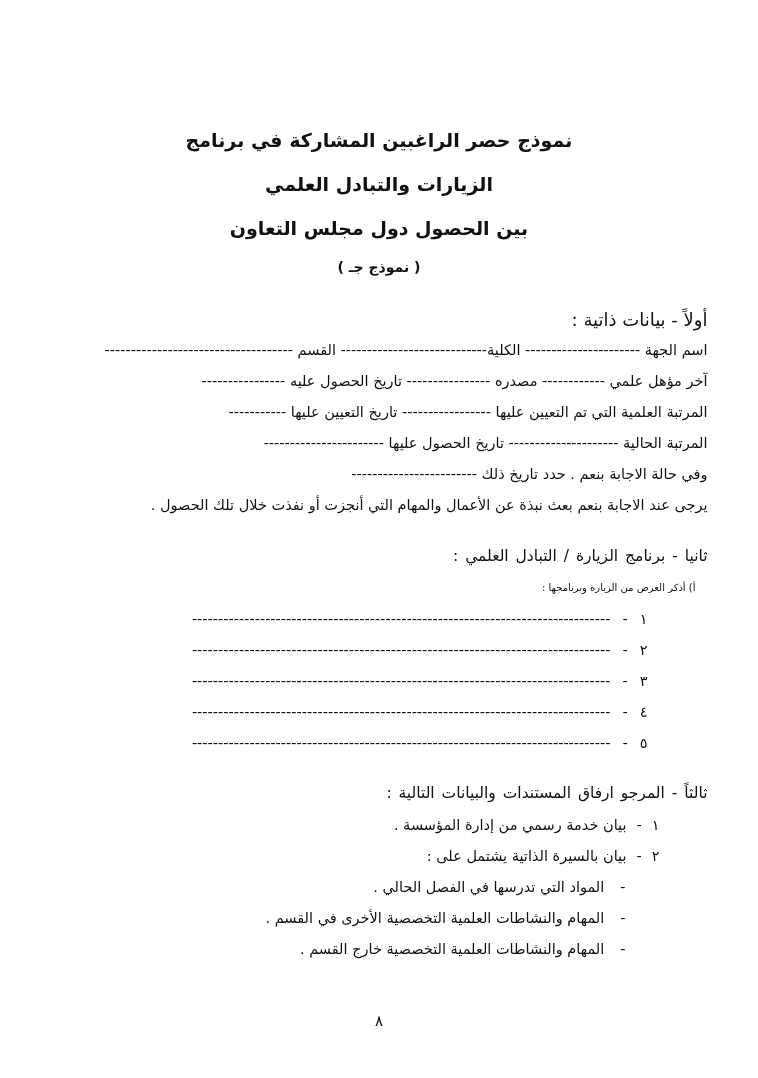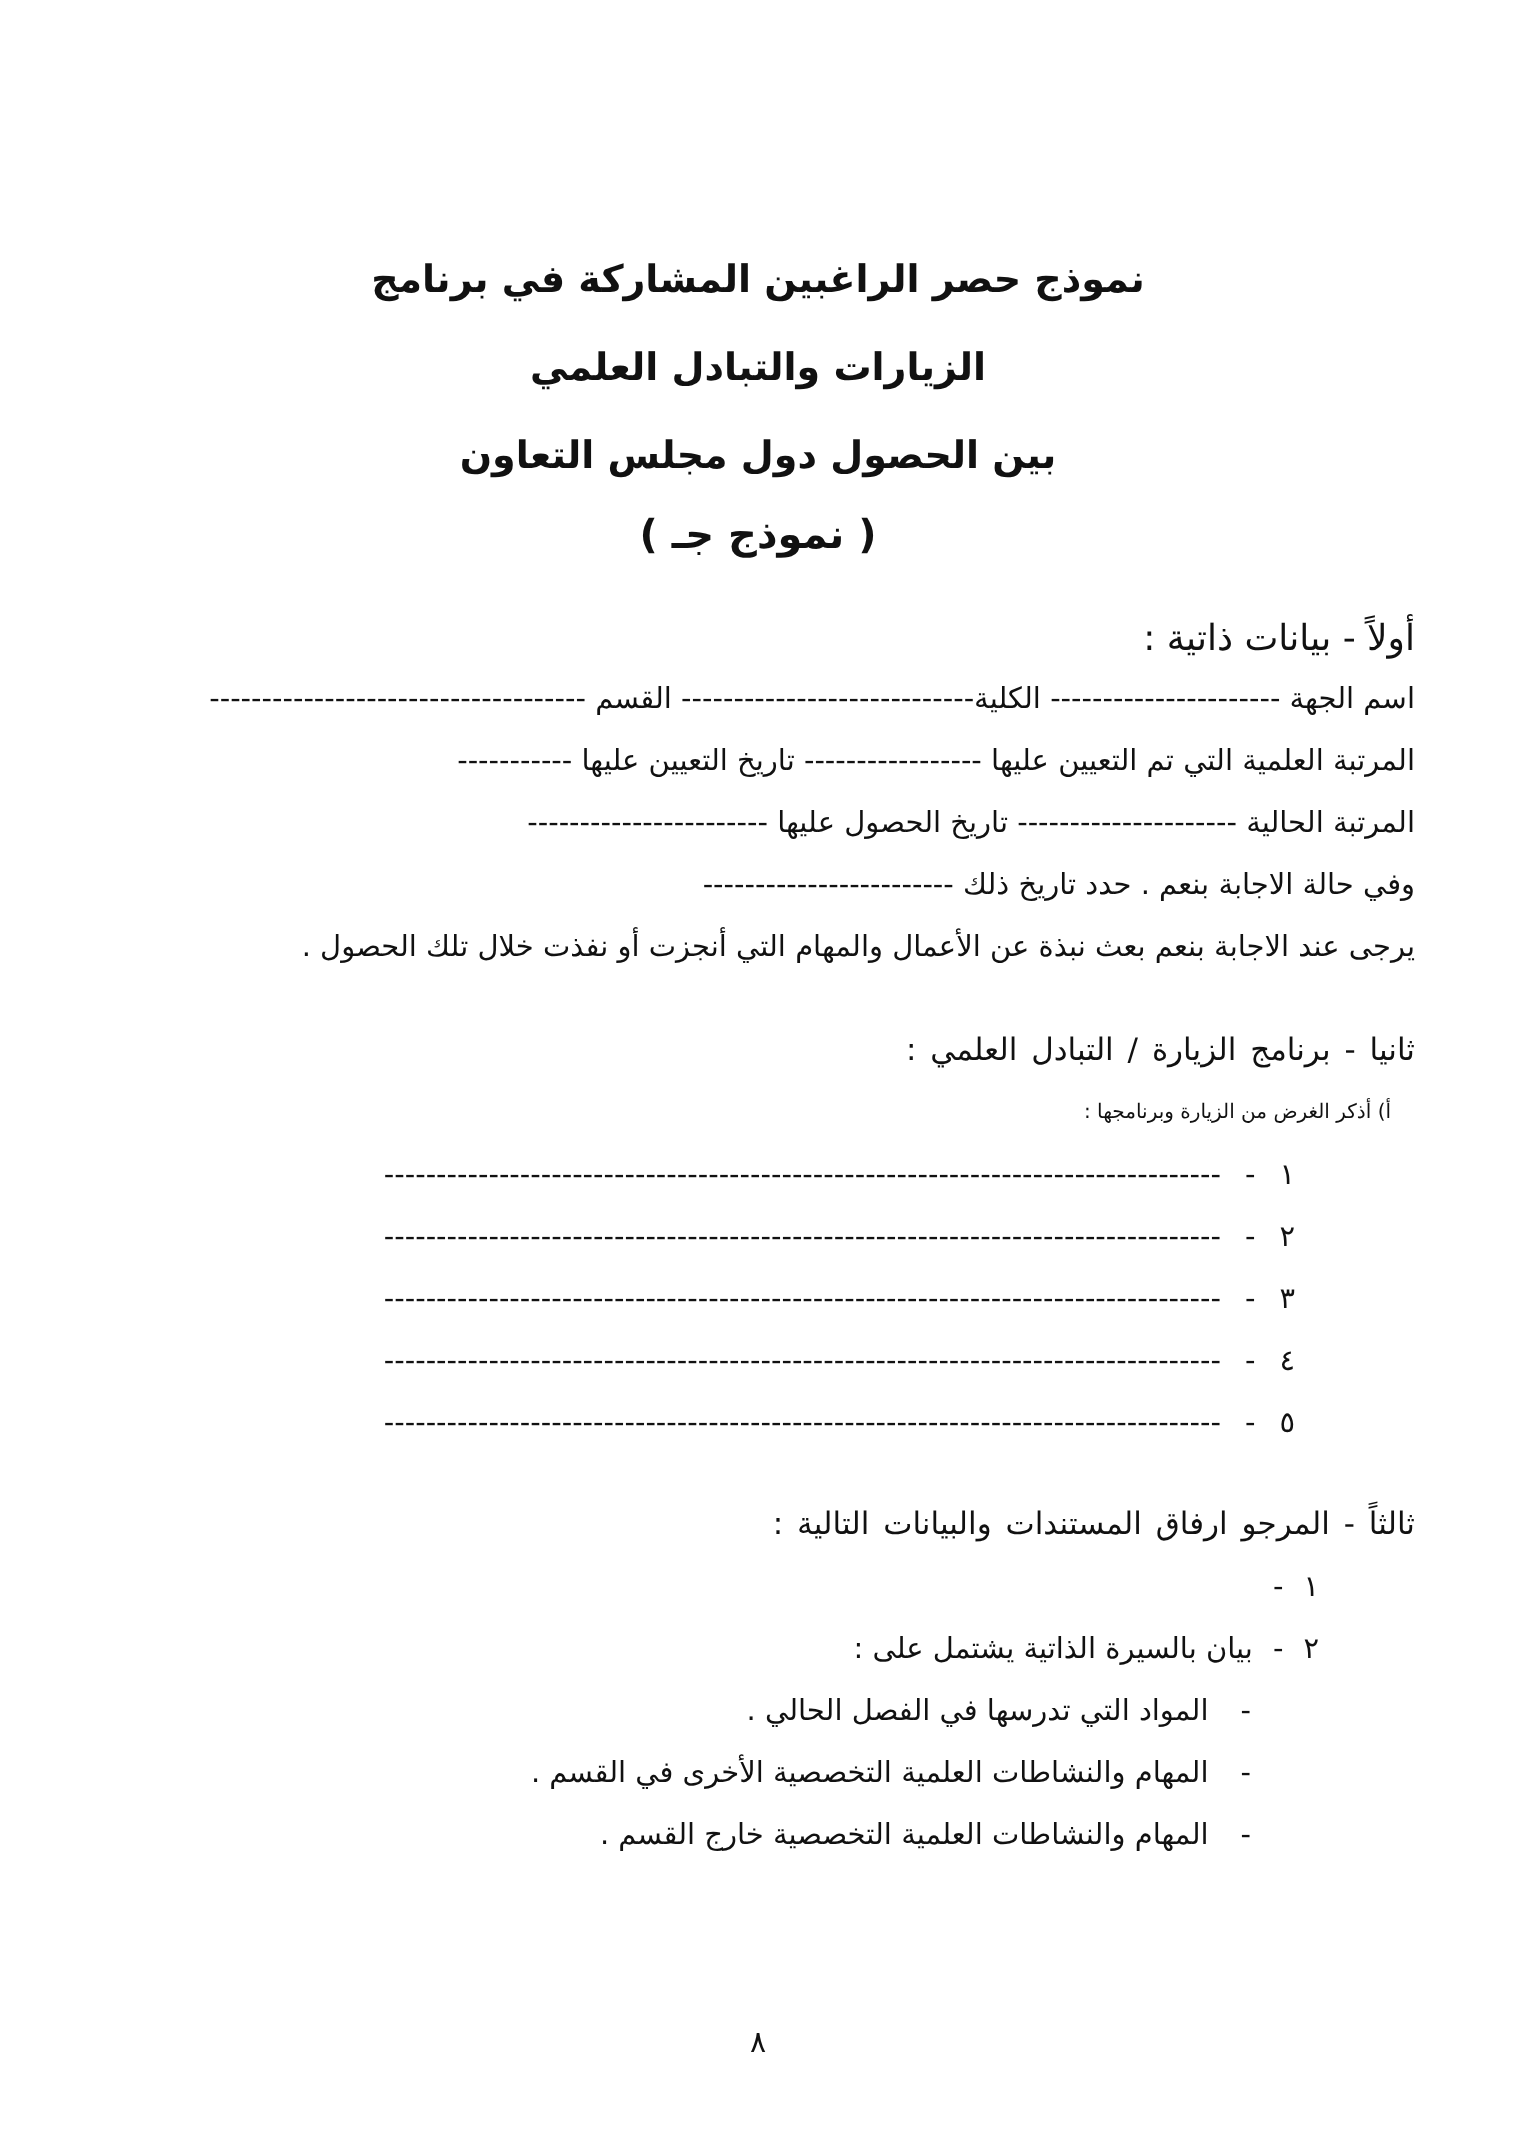--- a/index.html
+++ b/index.html
@@ -17,21 +17,21 @@
     direction: rtl;
     font-family: "DejaVu Sans", sans-serif;
     overflow: hidden;
   }
   .title-block {
     padding-top: 118px;
     text-align: center;
     font-weight: bold;
   }
   .title-line { font-size: 19px; line-height: 44px; letter-spacing: 0.2px; }
-  .title-line.small { font-size: 20px; line-height: 34px; }
+  .title-line.small { font-size: 14px; line-height: 34px; }
   .content {
     padding: 0 46px 0 56px; 
   }
   .sec-heading {
     margin-top: 20px;
     font-size: 18px;
     font-weight: 400;
     line-height: 31px;
     white-space: nowrap;
   }
@@ -104,20 +104,21 @@
     <div class="title-line">نموذج حصر الراغبين المشاركة في برنامج</div>
     <div class="title-line">الزيارات والتبادل العلمي</div>
     <div class="title-line">بين الحصول دول مجلس التعاون</div>
     <div class="title-line small">( نموذج جـ )</div>
   </header>
 
   <main class="content">
 
     <div class="sec-heading">أولاً - بيانات ذاتية :</div>
     <div class="field-line">اسم الجهة ---------------------- الكلية---------------------------- القسم ------------------------------------</div>
+    <div class="field-line">آخر مؤهل علمي ------------ مصدره ---------------- تاريخ الحصول عليه ----------------</div>
     <div class="field-line">المرتبة العلمية التي تم التعيين عليها ----------------- تاريخ التعيين عليها -----------</div>
     <div class="field-line">المرتبة الحالية --------------------- تاريخ الحصول عليها -----------------------</div>
     <div class="field-line">وفي حالة الاجابة بنعم . حدد تاريخ ذلك ------------------------</div>
     <div class="field-line">يرجى عند الاجابة بنعم بعث نبذة عن الأعمال والمهام التي أنجزت أو نفذت خلال تلك الحصول .</div>
 
     <div class="sec-heading strong">ثانيا - برنامج الزيارة / التبادل العلمي :</div>
     <div class="sub-heading">أ) أذكر الغرض من الزيارة وبرنامجها :</div>
 
     <div class="num-line">
       <span>١</span>
@@ -143,20 +144,21 @@
       <span>٥</span>
       <span>-</span>
       <span class="dash-run">--------------------------------------------------------------------------------</span>
     </div>
 
     <div class="sec-heading strong">ثالثاً - المرجو ارفاق المستندات والبيانات التالية :</div>
 
     <div class="doc-item">
       <span>١</span>
       <span>-</span>
+      <span>بيان خدمة رسمي من إدارة المؤسسة .</span>
     </div>
     <div class="doc-item">
       <span>٢</span>
       <span>-</span>
       <span>بيان بالسيرة الذاتية يشتمل على :</span>
     </div>
 
     <div class="doc-subitem">
       <span>-</span>
       <span>المواد التي تدرسها في الفصل الحالي .</span>

